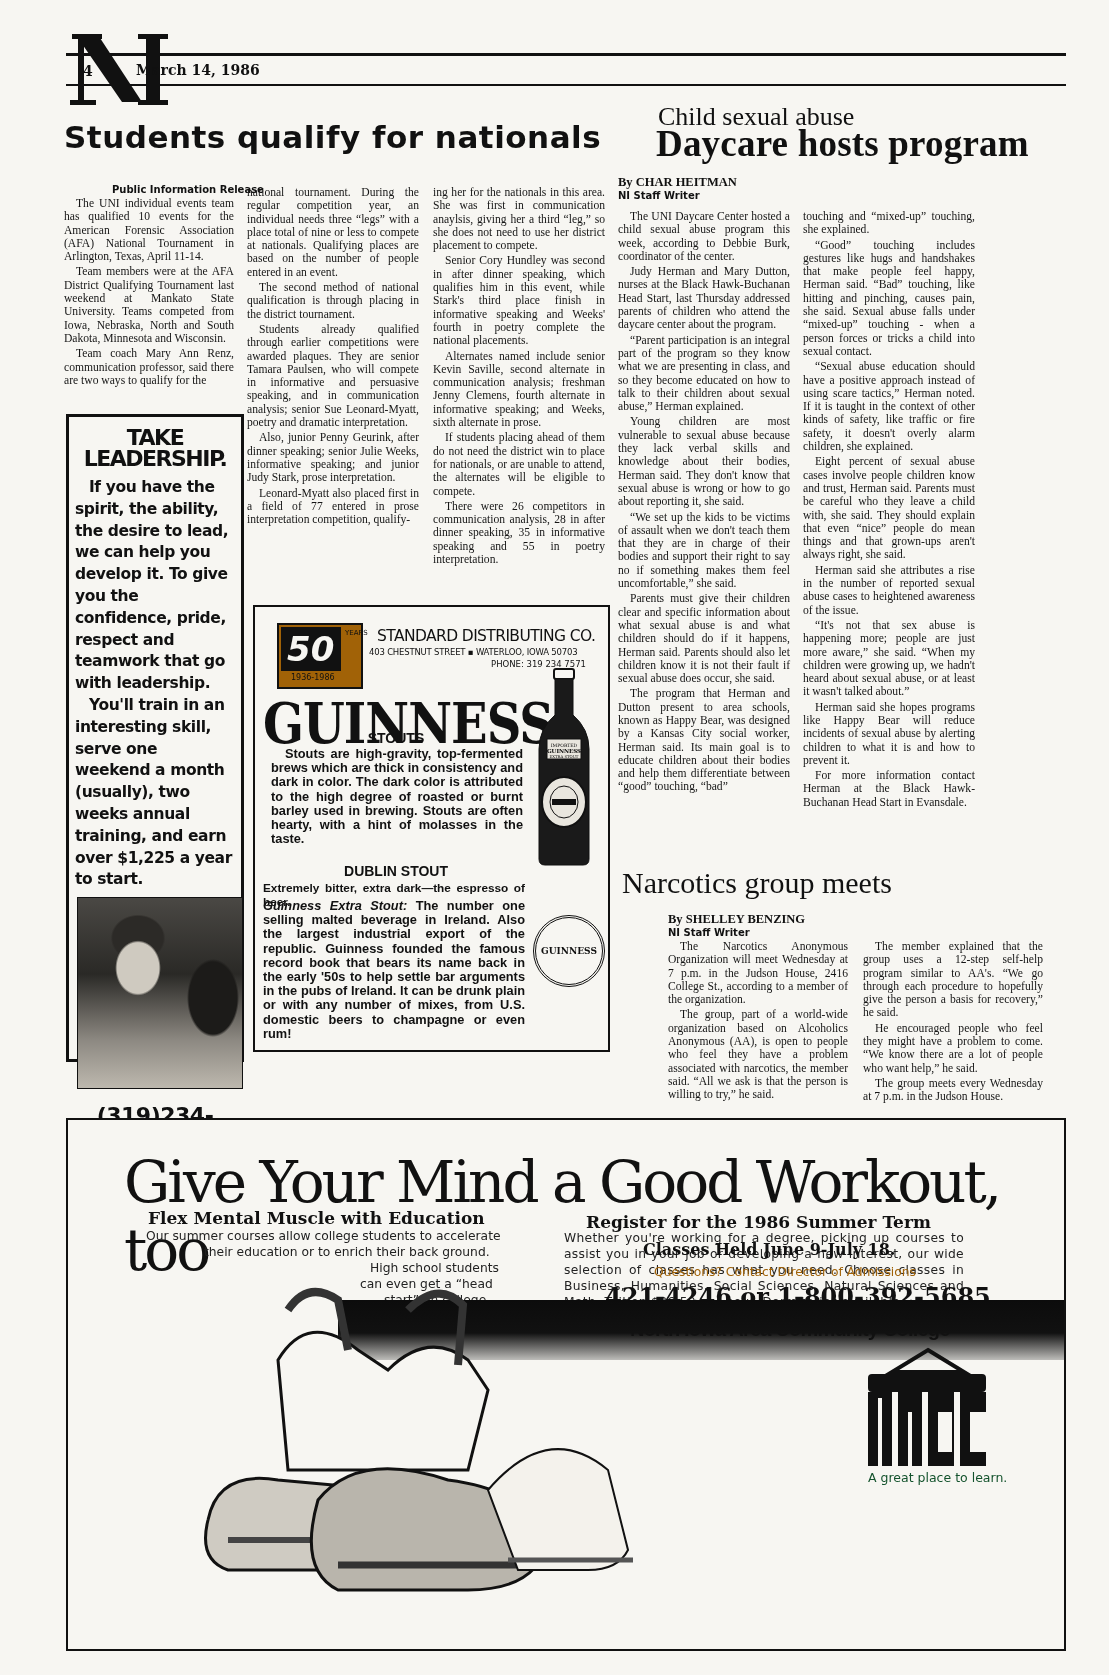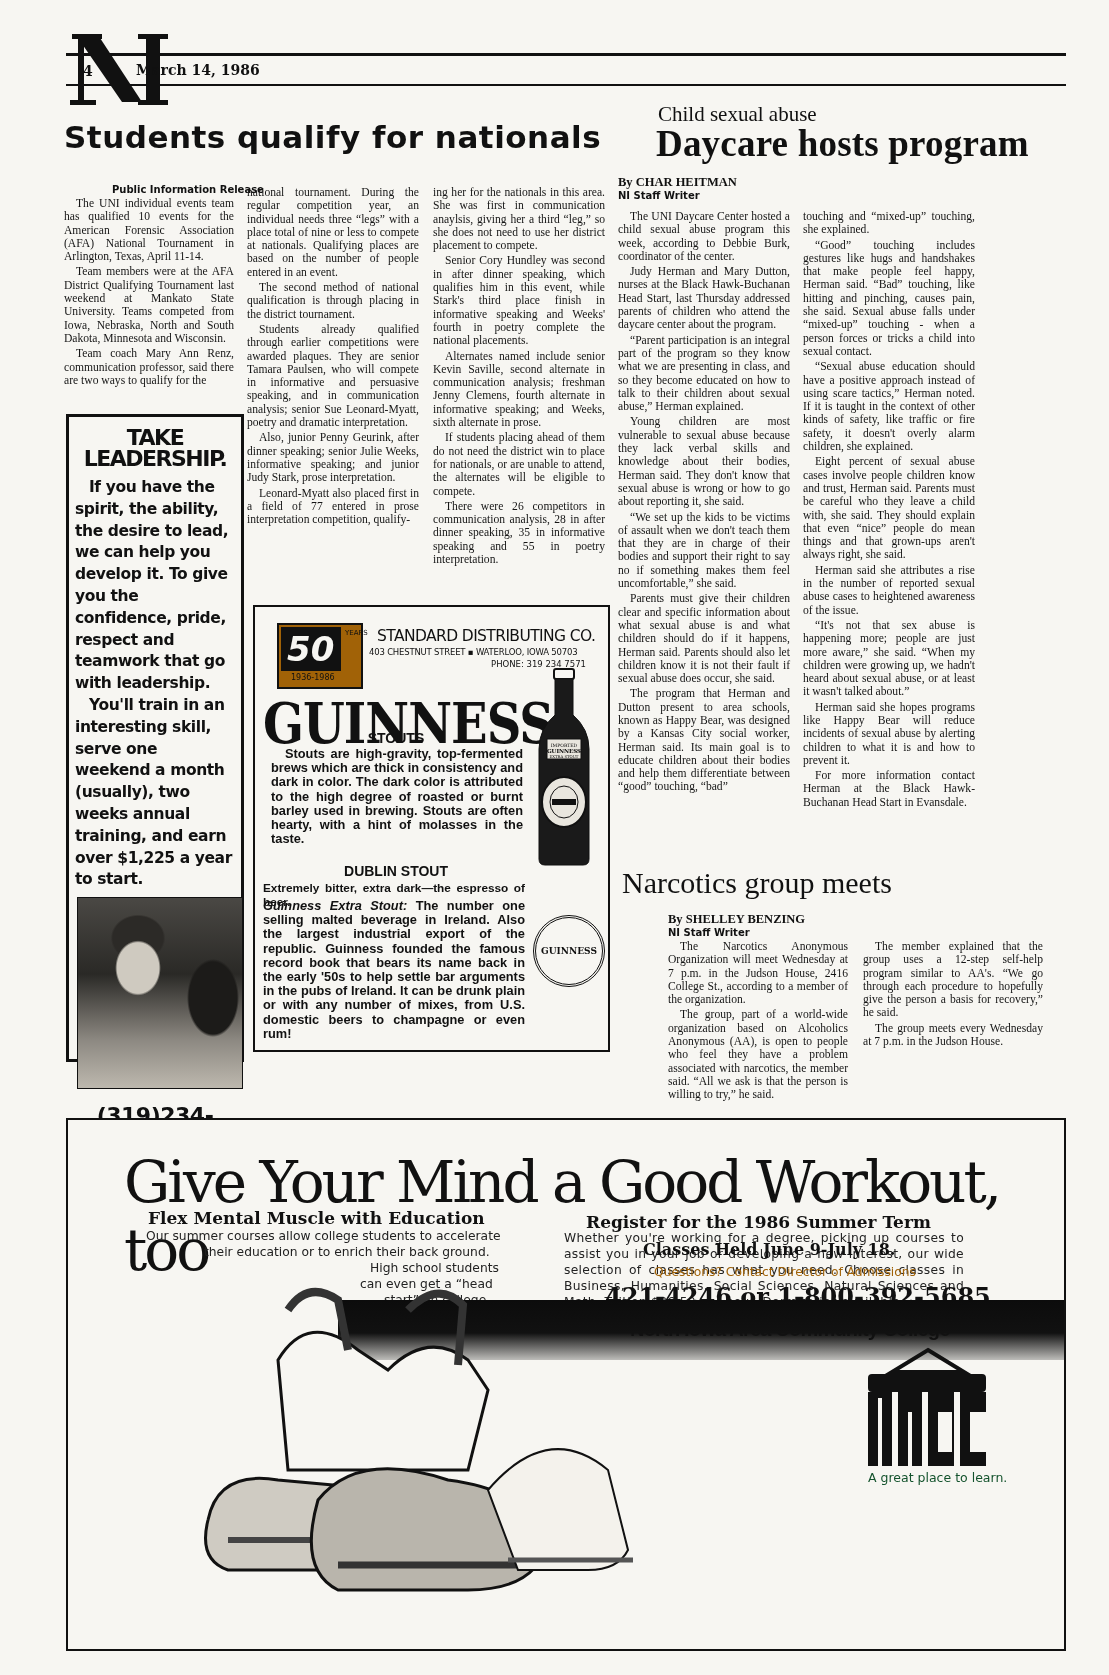--- a/index.html
+++ b/index.html
@@ -17,21 +17,21 @@
 
   
   .mast-line-top { left:66px; top:53px; width:1000px; height:3px; background:#111; }
   .mast-line-bot { left:66px; top:84px; width:1000px; height:2px; background:#111; }
   .mast-logo { left:70px; top:30px; width:110px; height:80px; }
   .page-num { left:83px; top:63px; font-family:"DejaVu Serif", serif; font-weight:bold; font-size:14px; }
   .issue-date { left:136px; top:62px; font-family:"DejaVu Serif", serif; font-weight:bold; font-size:14px; }
 
   
   .h-students { left:64px; top:119px; font-family:"DejaVu Sans", sans-serif; font-weight:bold; font-size:31px; letter-spacing:0.5px; }
-  .kicker-child { left:658px; top:102px; font-family:"Liberation Serif", serif; font-size:21px; }
+  .kicker-child { left:658px; top:102px; font-family:"Liberation Serif", serif; font-size:26px; }
   .h-daycare { left:656px; top:122px; font-family:"Liberation Serif", serif; font-weight:bold; font-size:37px; letter-spacing:0.2px; }
   .byline { font-family:"Liberation Serif", serif; font-weight:bold; font-size:12.5px; line-height:13px; }
   .byline .role { font-family:"DejaVu Sans", sans-serif; font-size:10px; font-weight:bold; }
   .source-line { left:64px; top:184px; font-family:"DejaVu Sans", sans-serif; font-weight:bold; font-size:10px;padding-left:48px; }
 
   .h-narcotics { left:622px; top:866px; font-family:"Liberation Serif", serif; font-size:30px; }
 
   
   .army-ad { left:66px; top:414px; width:178px; height:648px; border:3px solid #111; background:#f7f6f2; box-sizing:border-box; }
   .army-title { font-family:"DejaVu Sans", sans-serif; font-weight:bold; font-size:22px; line-height:21px; text-align:center; margin-top:10px; letter-spacing:-1.5px; }
@@ -148,20 +148,21 @@
 <div class="abs byline" style="left:668px; top:913px;">
   <div>By SHELLEY BENZING</div>
   <div class="role">NI Staff Writer</div>
 </div>
 <div class="abs body-text" style="left:668px; top:940px; width:180px;">
   <p>The Narcotics Anonymous Organization will meet Wednesday at 7 p.m. in the Judson House, 2416 College St., according to a member of the organization.</p>
   <p>The group, part of a world-wide organization based on Alcoholics Anonymous (AA), is open to people who feel they have a problem associated with narcotics, the member said. “All we ask is that the person is willing to try,” he said.</p>
 </div>
 <div class="abs body-text" style="left:863px; top:940px; width:180px;">
   <p>The member explained that the group uses a 12-step self-help program similar to AA's. “We go through each procedure to hopefully give the person a basis for recovery,” he said.</p>
+  <p>He encouraged people who feel they might have a problem to come. “We know there are a lot of people who want help,” he said.</p>
   <p>The group meets every Wednesday at 7 p.m. in the Judson House.</p>
 </div>
 
 <div class="abs army-ad">
   <div class="army-title">
     <div>TAKE</div>
     <div>LEADERSHIP.</div>
   </div>
   <div class="army-body">
     <p class="ind">If you have the spirit, the ability, the desire to lead, we can help you develop it. To give you the confidence, pride, respect and teamwork that go with leadership.</p>

